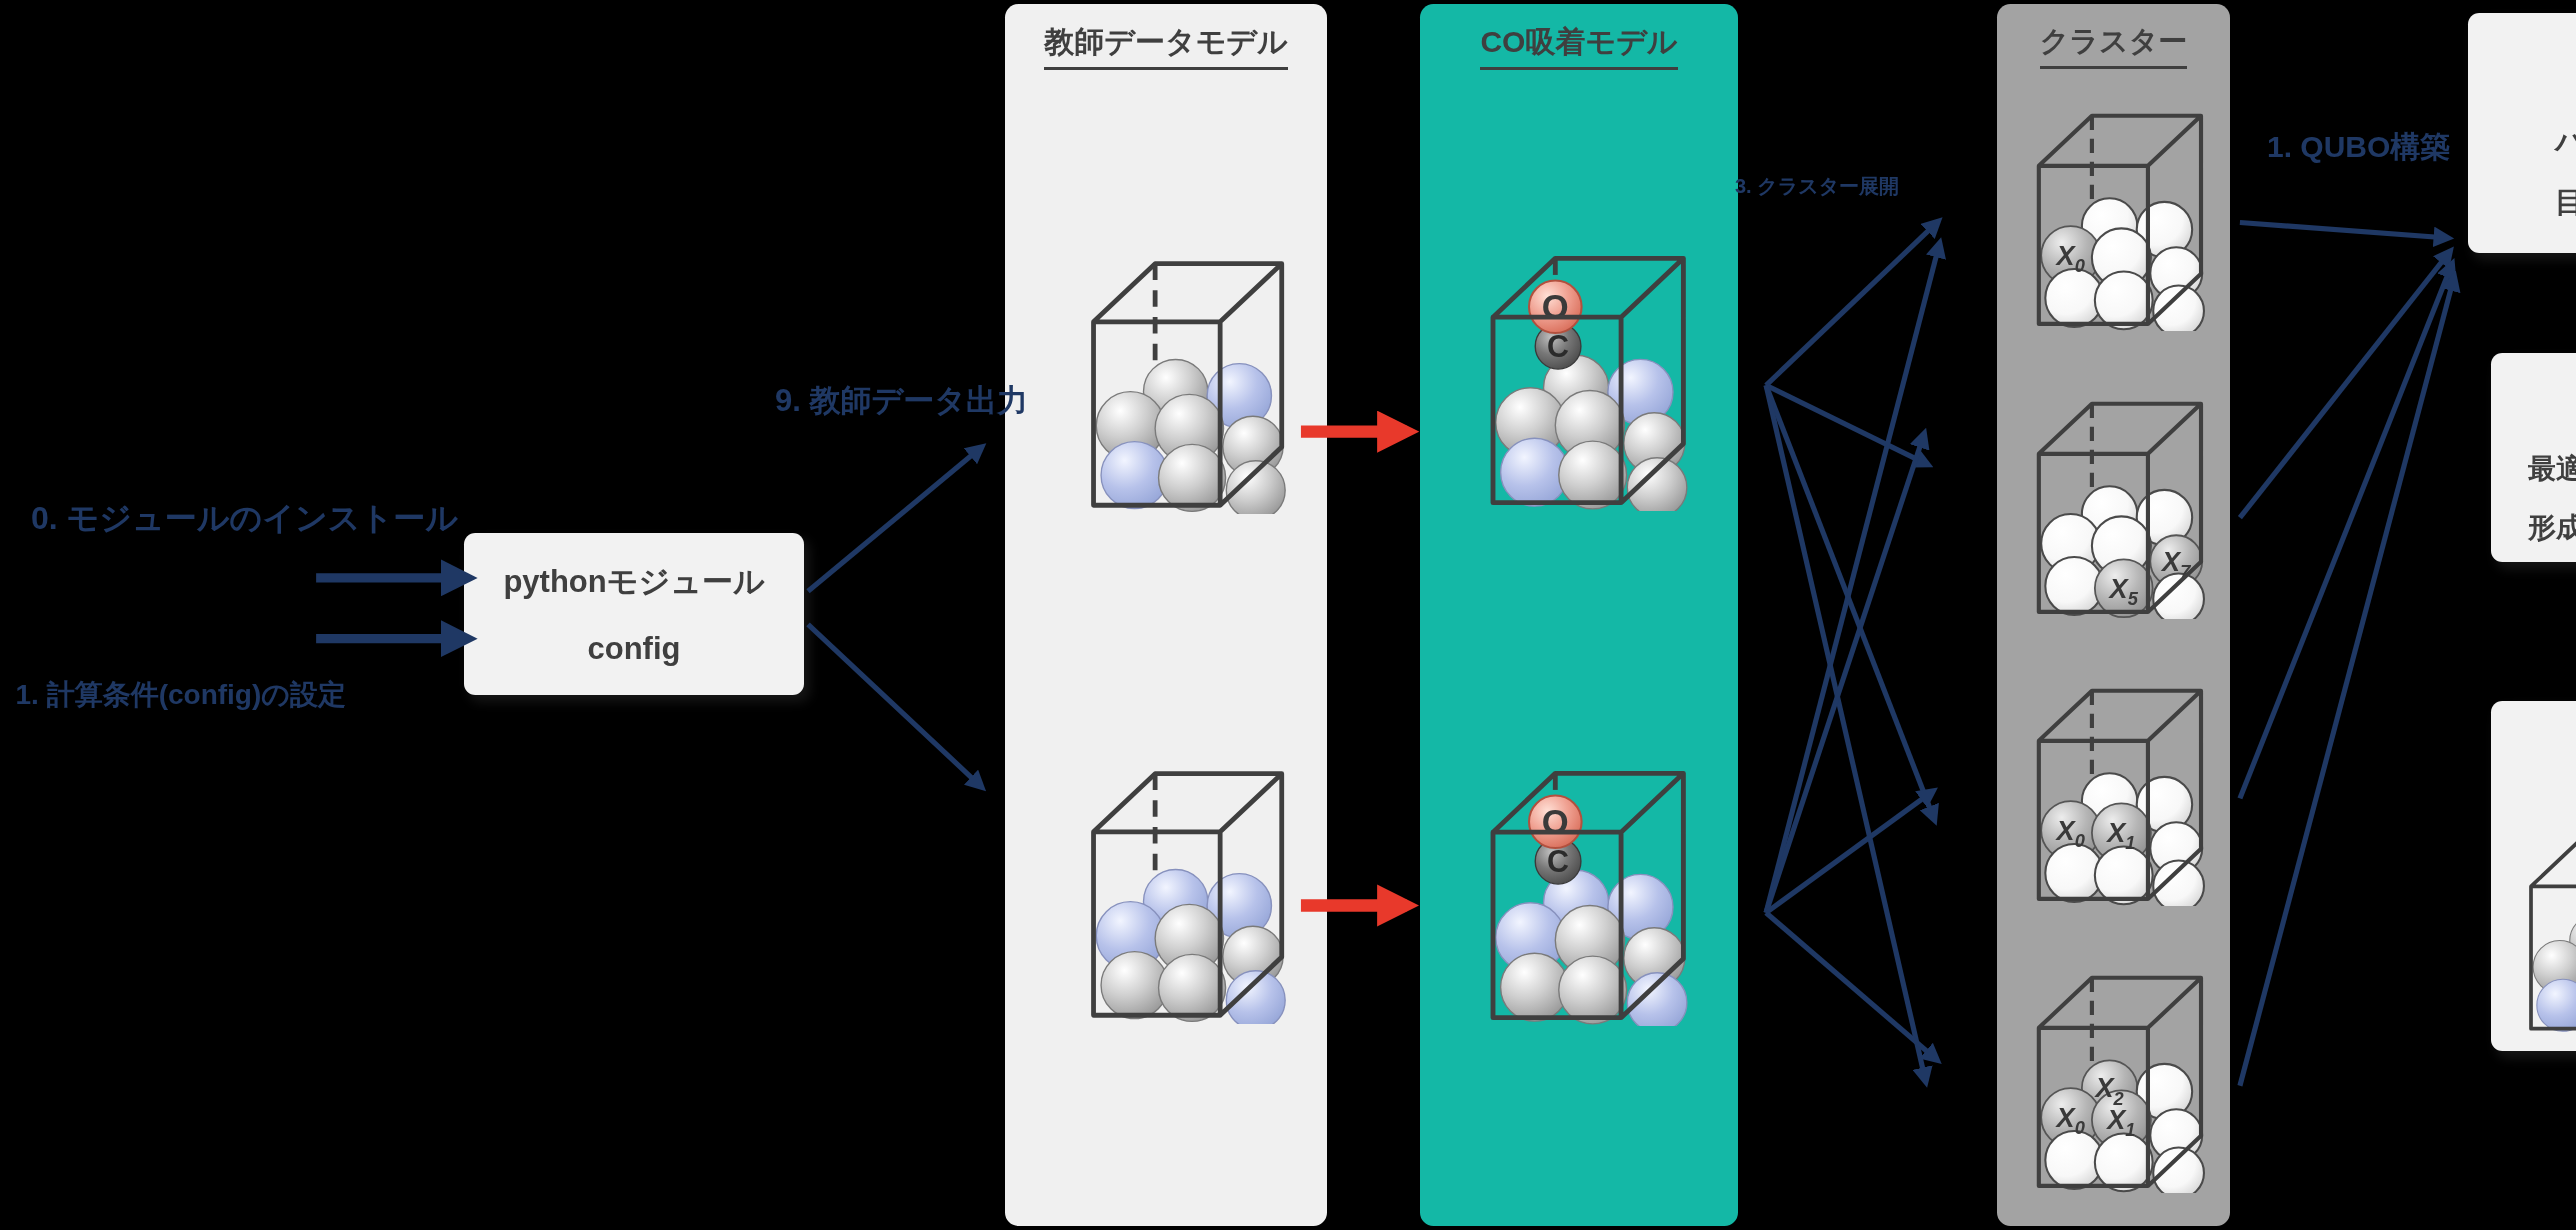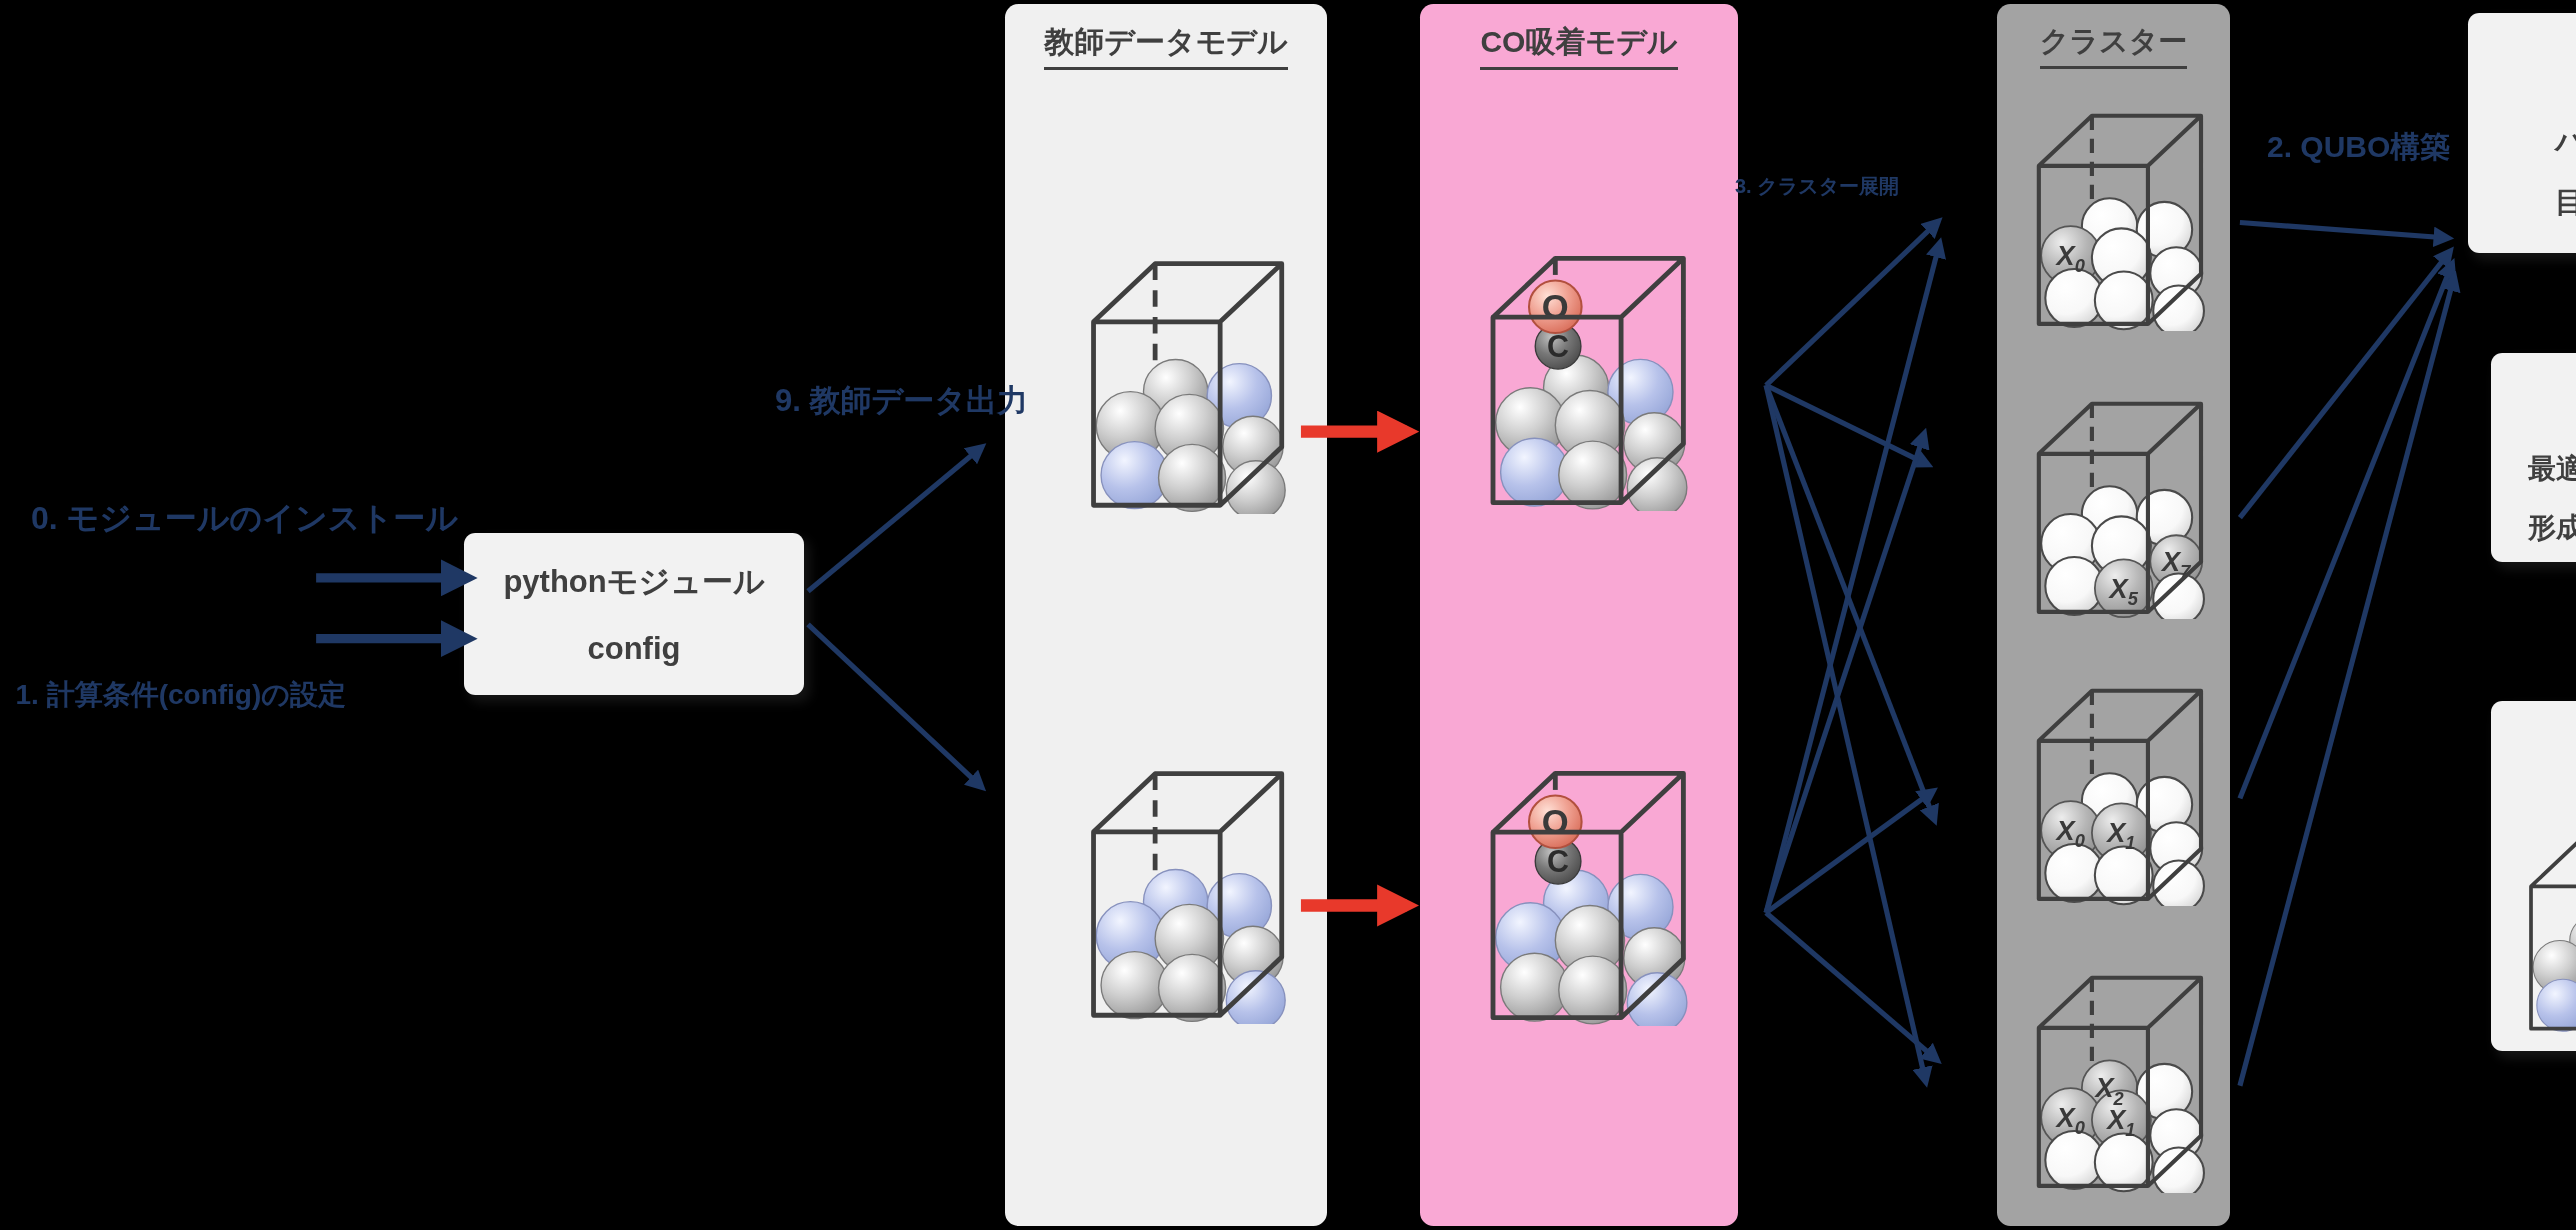--- a/index.html
+++ b/index.html
@@ -29,41 +29,41 @@
 </head>
 <body>
 
 <div id="canvas">
 
   <div class="panel" style="left:1005px;width:322px;background:#F0F0F0;">
     <div class="panel-title" style="font-size:30px;">
       <span class="u">教師データモデル</span>
     </div>
   </div>
-  <div class="panel" style="left:1420px;width:318px;background:#f9a8d4;">
+  <div class="panel" style="left:1420px;width:318px;background:#14b8a6;">
     <div class="panel-title" style="font-size:30px;">
       <span class="u">CO吸着モデル</span>
     </div>
   </div>
   <div class="panel" style="left:1997px;width:233px;background:#a3a3a3;">
     <div class="panel-title" style="font-size:29px;">
       <span class="u">クラスター</span>
     </div>
   </div>
 
   <div id="python-box" class="card" style="left:464px;top:533px;width:340px;height:162px;">
     <div>pythonモジュール</div>
     <div>config</div>
   </div>
 
   <div class="step" style="left:31px;top:497px;font-size:32px;text-align:right;">0. モジュールのインストール</div>
   <div class="step" style="left:15.5px;top:676px;font-size:28px;">1. 計算条件(config)の設定</div>
   <div class="step" style="left:775px;top:380px;font-size:31px;">9. 教師データ出力</div>
   <div class="step" style="left:1735px;top:173px;font-size:20px;">3. クラスター展開</div>
-  <div class="step" style="left:2267px;top:127px;font-size:30px;">2. QUBO構築</div>
+  <div class="step" style="left:2267px;top:127px;font-size:30px;">1. QUBO構築</div>
 
   <div id="model-teacher-top" class="model" style="left:1073px;top:246px;width:219px;height:268px;"><svg viewBox="0 0 320 390" width="100%" height="100%">
         <path d="M120 25 V172" stroke="#3f3f3f" stroke-width="7" fill="none" stroke-dasharray="24 15"></path>
         <circle cx="150" cy="212" r="47" fill="url(#gGray)" stroke="#7a7a7a" stroke-width="2"></circle>
         <circle cx="243" cy="218" r="47" fill="url(#gBlue)" stroke="#8791bd" stroke-width="2"></circle>
         <circle cx="263" cy="292" r="44" fill="url(#gGray)" stroke="#7a7a7a" stroke-width="2"></circle>
         <circle cx="267" cy="356" r="43" fill="url(#gGray)" stroke="#7a7a7a" stroke-width="2"></circle>
         <circle cx="84" cy="262" r="50" fill="url(#gGray)" stroke="#7a7a7a" stroke-width="2"></circle>
         <circle cx="170" cy="266" r="50" fill="url(#gGray)" stroke="#7a7a7a" stroke-width="2"></circle>
         <circle cx="90" cy="334" r="49" fill="url(#gBlue)" stroke="#8791bd" stroke-width="2"></circle>

